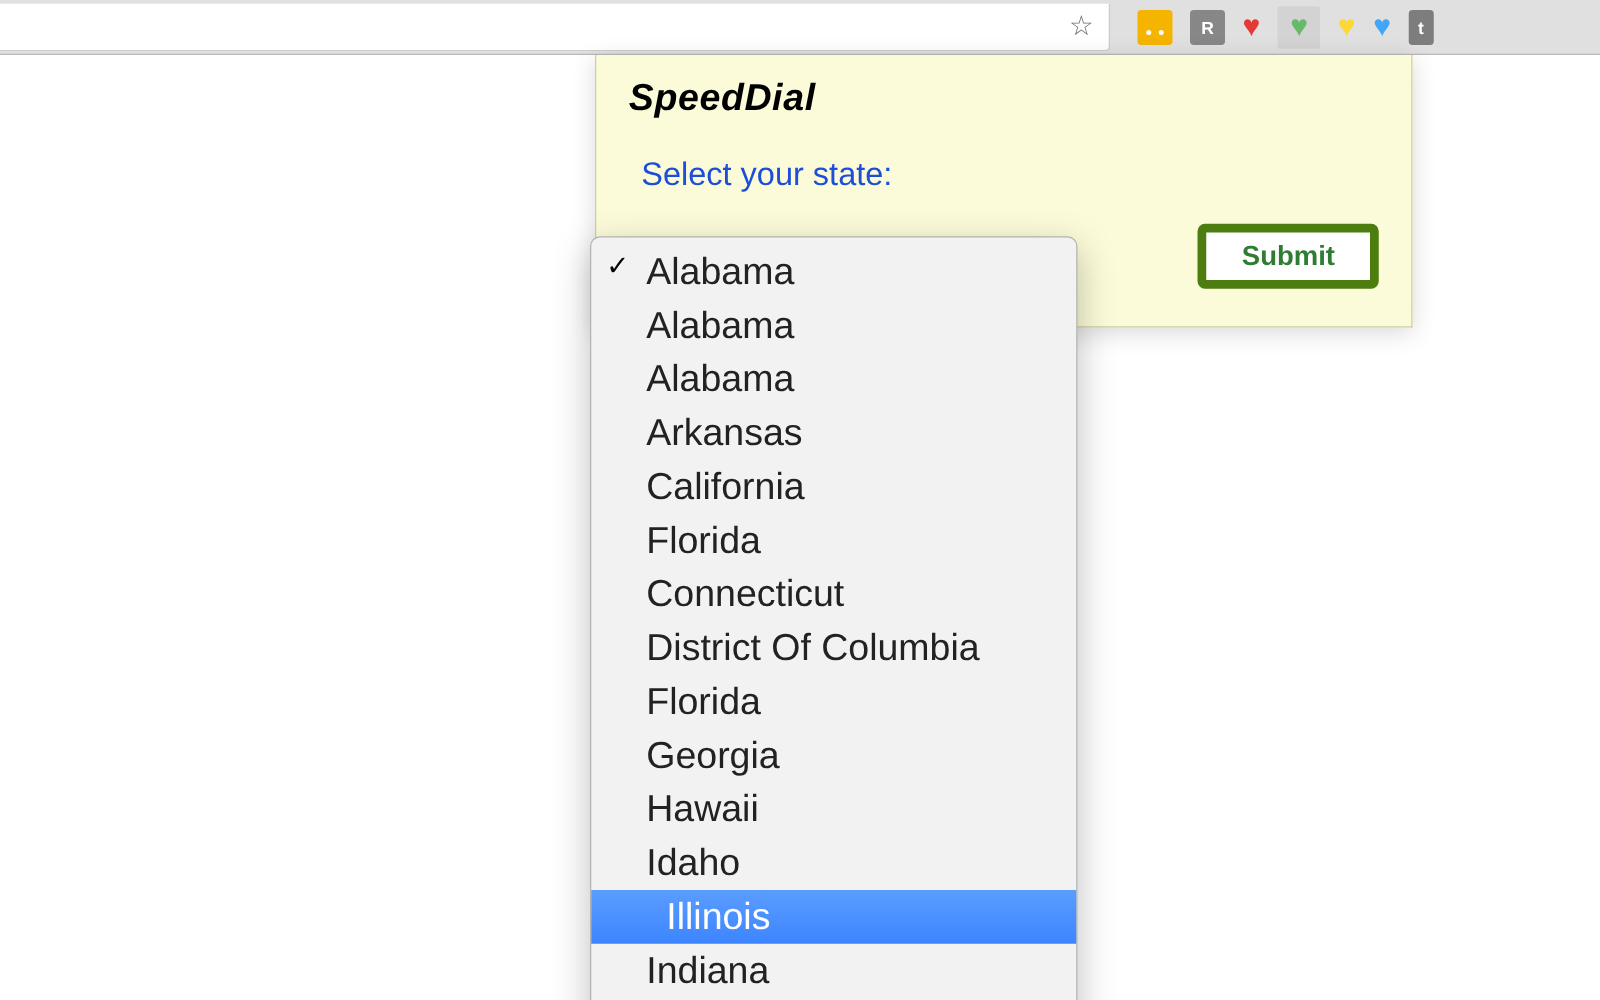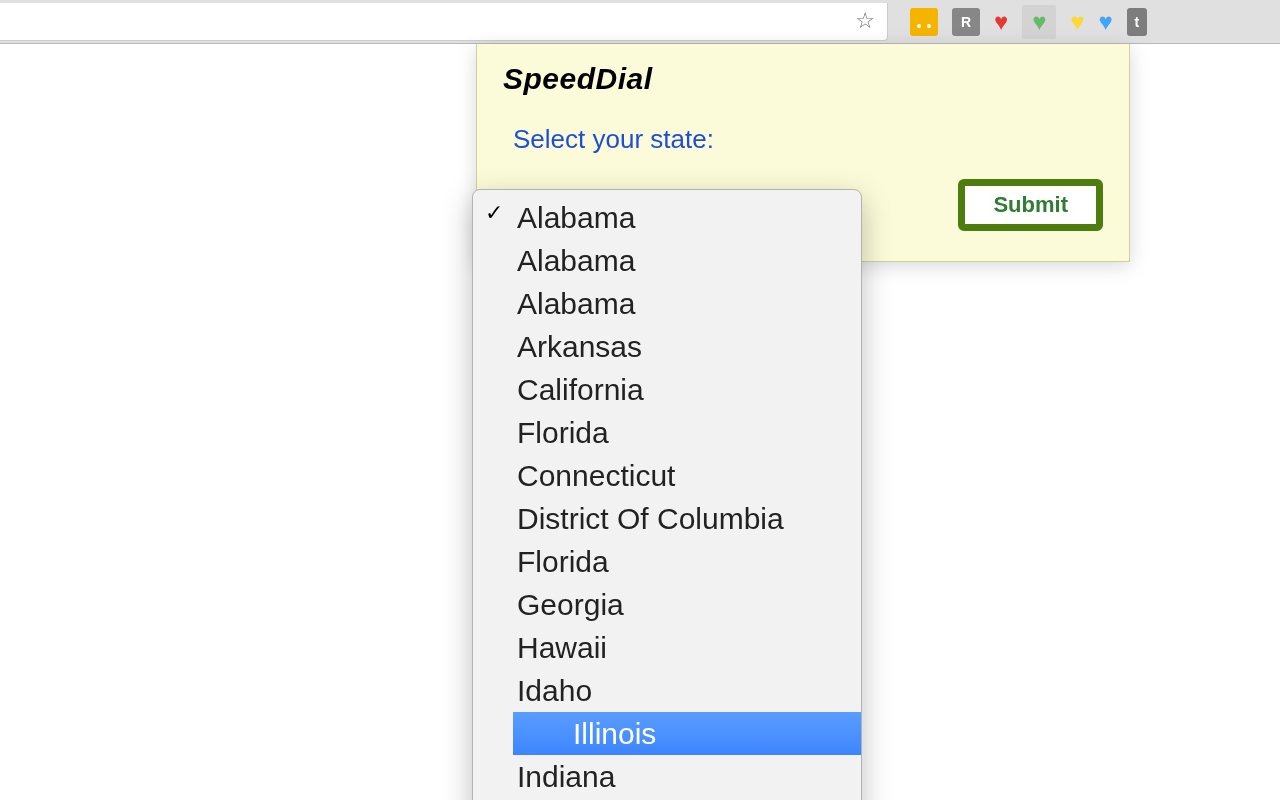--- a/index.html
+++ b/index.html
@@ -93,21 +93,21 @@
     }
     .dd-option.checked::before {
       content: '✓';
       position: absolute;
       left: 12px;
       top: 3px;
       font-size: 22px;
       color: #000;
     }
     .dd-option.highlight { background: #4a90ff; color: #fff; padding-left: 60px; margin-left: -0px;}
-    .dd-option.highlight { background: linear-gradient(#5a9dff,#3d85ff); margin-left: 40px; }
+    .dd-option.highlight { background: linear-gradient(#5a9dff,#3d85ff); }
     .dd-option.highlight { font-weight: 400; }
   </style>
 </head>
 <body>
 
 <div class="toolbar">
   <div class="addressbar-wrap">
     <span class="star-icon">☆</span>
   </div>
   <div class="ext-icons" id="ext-icons">

